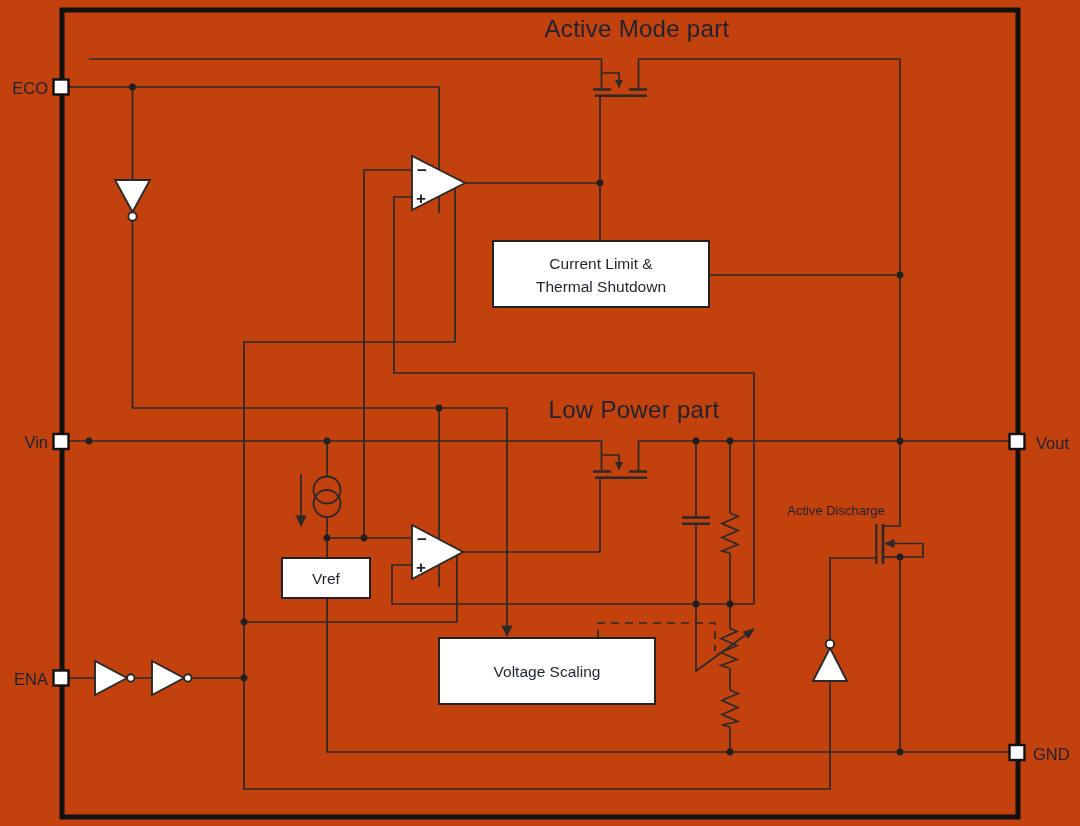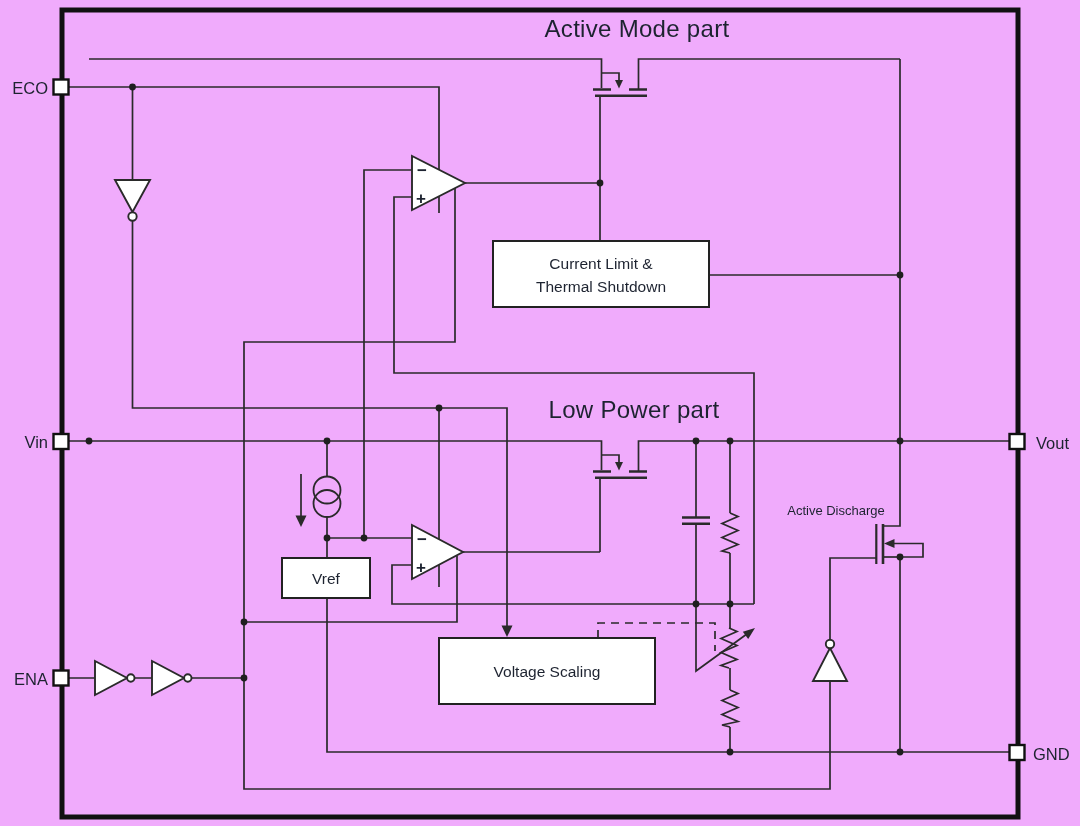--- a/index.html
+++ b/index.html
@@ -1,17 +1,17 @@
 <!DOCTYPE html>
 <html><head>
 <meta charset="utf-8">
 <style>
   html,body{margin:0;padding:0;background:#fff;}
   .canvas{
-    position:relative;width:1080px;height:826px;background:#f0abfc;
+    position:relative;width:1080px;height:826px;background:#c2410c;
     font-family:"Liberation Sans", sans-serif;overflow:hidden;
   }
   svg{position:absolute;left:0;top:0;}
   svg text{fill:#1d2330;}
   .t-title{font-size:24px;letter-spacing:.3px;}
   .t-pin{font-size:16.5px;}
   .t-box{font-size:15.5px;}
   .t-sm{font-size:13px;}
   .t-sign{font-size:17px;font-weight:bold;}
 </style>

